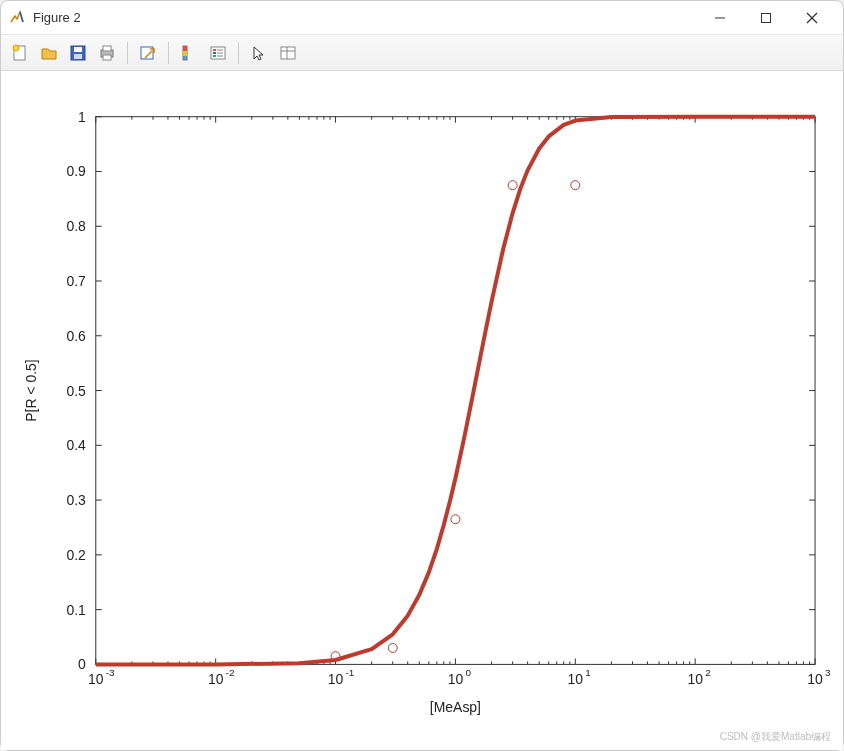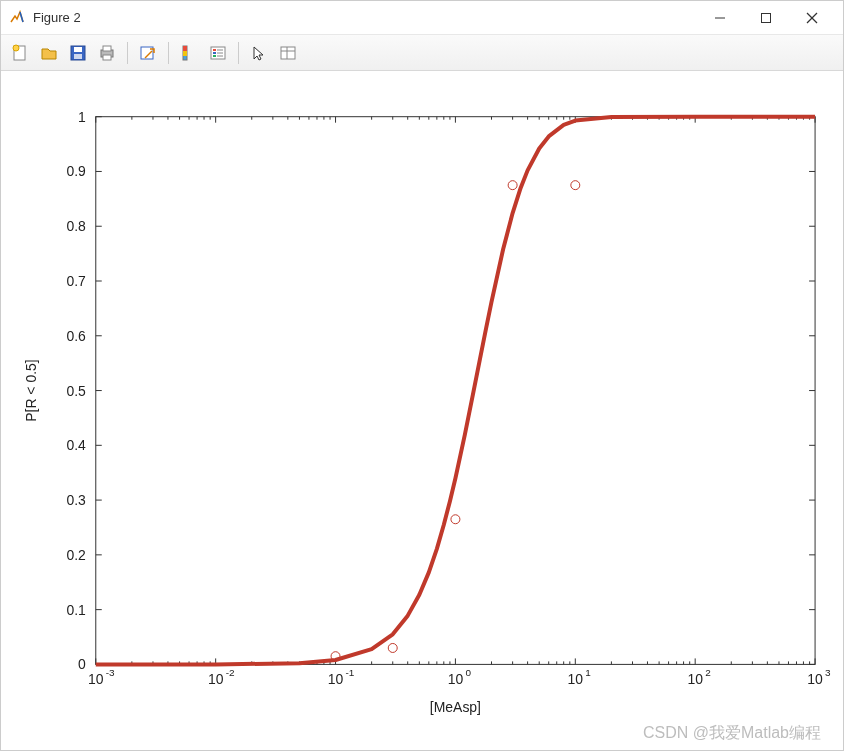--- a/index.html
+++ b/index.html
@@ -9,21 +9,21 @@
   width: 844px;
   height: 751px;
   overflow: hidden;
   position: relative;
 }
 .window {
   width: 844px;
   height: 751px;
   background: #fff;
   border: 1px solid #ccc;
-  border-radius: 0;
+  border-radius: 8px;
   display: flex;
   flex-direction: column;
 }
 .titlebar {
   height: 34px;
   display: flex;
   align-items: center;
   padding: 0 8px;
   border-bottom: 1px solid #e8e8e8;
 }
@@ -74,22 +74,22 @@
   position: relative;
   background: #fff;
 }
 svg.chart {
   position: absolute;
   inset: 0;
   width: 100%; height: 100%;
 }
 .watermark {
   position: absolute;
-  right: 22px; bottom: 6px;
-  font-size: 16px;
+  right: 12px; bottom: 6px;
+  font-size: 10px;
   color: #bdbdbd;
   pointer-events: none;
 }
 </style>
 </head>
 <body>
 
 <div class="window">
 
   <div class="titlebar">

